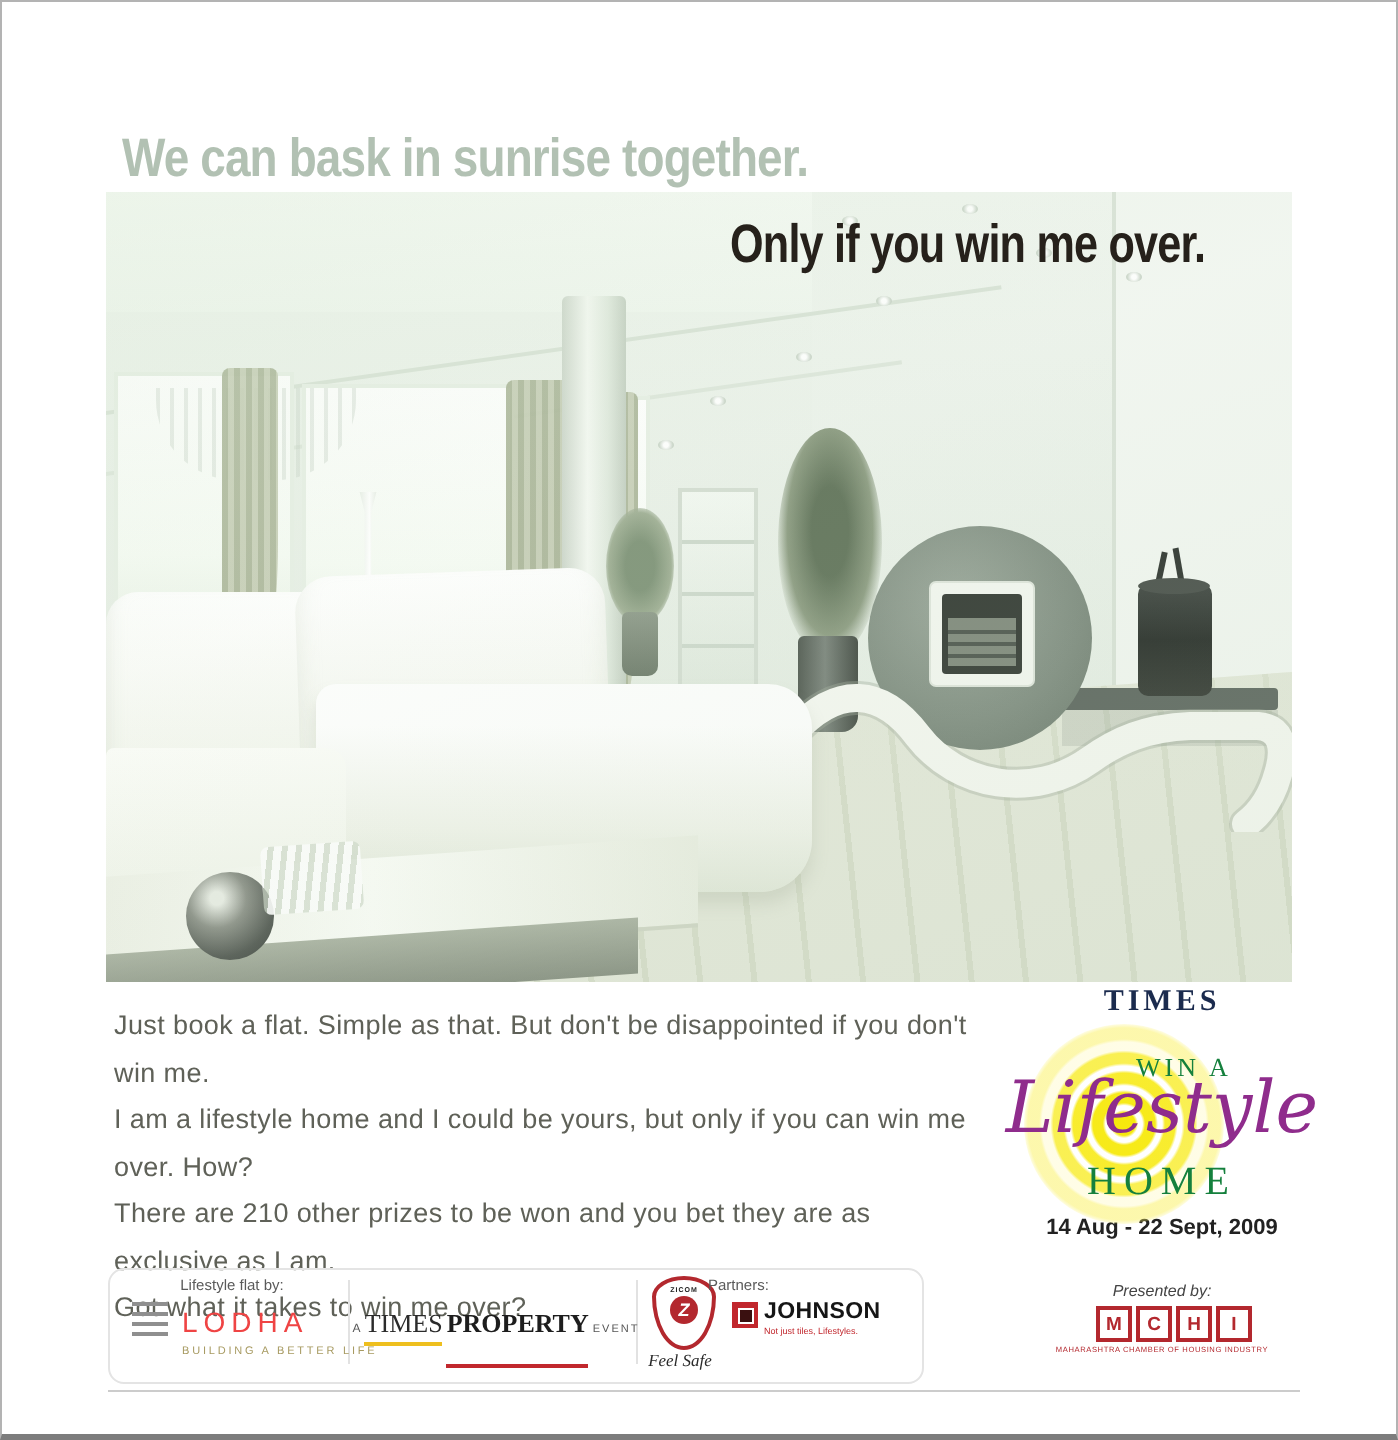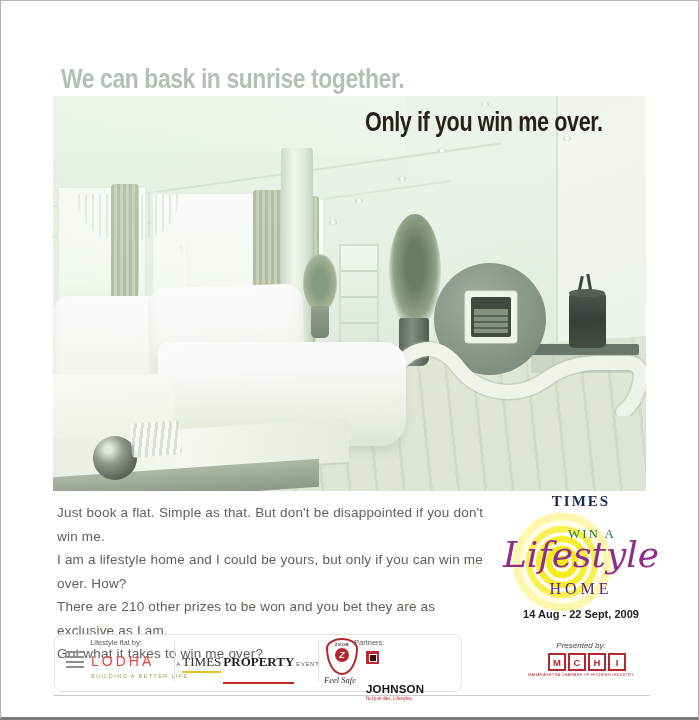--- a/index.html
+++ b/index.html
@@ -58,42 +58,42 @@
   
   .bodycopy{position:absolute;left:56px;top:500px;width:430px;font-size:13.5px;line-height:23.5px;color:#5f6158;letter-spacing:.2px;}
 
   
   .promo{position:absolute;left:497px;top:492px;width:166px;text-align:center;}
   .promo .brand{font-family:"Liberation Serif",serif;font-weight:bold;font-size:15px;letter-spacing:2px;color:#1b2b4e;}
   .sunwrap{position:relative;height:100px;}
   .sun{position:absolute;left:14px;top:2px;width:100px;height:100px;border-radius:50%;background:radial-gradient(circle,rgba(246,232,0,.95) 0 8%,rgba(255,255,255,.9) 10% 13%,rgba(246,232,0,.9) 15% 22%,rgba(255,255,255,.85) 24% 27%,rgba(247,233,10,.85) 29% 36%,rgba(255,255,255,.8) 38% 41%,rgba(248,236,40,.8) 43% 50%,rgba(255,252,220,.7) 52% 58%,rgba(250,240,90,.5) 60% 68%,rgba(255,255,255,0) 72%);}
   .wina{position:absolute;left:70px;top:16px;font-family:"Liberation Serif",serif;font-size:13px;letter-spacing:2px;color:#15803d;}
   .lifestyle{position:absolute;left:0;width:100%;top:24px;font-family:"DejaVu Serif",serif;font-style:italic;font-size:36px;color:#8f2c8c;}
-  .home{position:absolute;left:0;width:100%;top:70px;font-family:"Liberation Serif",serif;font-size:16px;letter-spacing:4px;color:#4c1d95;}
+  .home{position:absolute;left:0;width:100%;top:70px;font-family:"Liberation Serif",serif;font-size:20px;letter-spacing:4px;color:#15803d;}
   .dates{margin-top:-2px;font-size:11px;font-weight:bold;color:#222;}
 
   
   .sponsors{position:absolute;left:53px;top:631px;width:596px;height:60px;}
   .box{position:absolute;left:0;top:2px;width:406px;height:56px;border:1px solid #e4e4e4;border-radius:8px;}
   .vdiv{position:absolute;top:8px;width:1px;height:42px;background:#e2e2e2;}
   .lbl{position:absolute;font-size:7.5px;color:#5a5a5a;}
   .lodha-row{position:absolute;left:12px;top:19px;display:flex;align-items:center;}
   .lodha-lines{width:18px;height:20px;background:repeating-linear-gradient(180deg,#8f8f8f 0 2px,rgba(0,0,0,0) 2px 5px);margin-right:7px;}
   .lodha-name{font-size:14px;font-weight:normal;color:#ef4444;letter-spacing:3px;}
   .lodha-tag{position:absolute;left:37px;top:41px;font-size:5.5px;color:#a79a61;letter-spacing:1.4px;}
   .tp-row{position:absolute;left:124px;top:22px;width:140px;display:flex;align-items:baseline;justify-content:center;gap:2px;}
   .tp-a{font-size:6px;color:#555;}
   .tp-times{font-family:"Liberation Serif",serif;font-size:13px;color:#2b2b2b;border-bottom:2.5px solid #eebf1e;padding-bottom:1px;}
   .tp-prop{font-family:"Liberation Serif",serif;font-size:13px;font-weight:bold;color:#1d1d1d;border-bottom:2.5px solid #c1272d;padding-bottom:12px;}
   .tp-event{font-size:5.5px;color:#555;letter-spacing:1px;}
   .shield{position:absolute;left:272px;top:6px;width:28px;height:33px;background:#fff;border:2px solid #b3282e;border-radius:50% 50% 50% 50% / 28% 28% 72% 72%;display:flex;flex-direction:column;align-items:center;}
   .zname{font-size:3.5px;font-weight:bold;letter-spacing:.5px;color:#222;margin-top:3px;}
   .zcircle{width:14px;height:14px;margin-top:1px;border-radius:50%;background:#b3282e;color:#fff;font-size:9px;font-weight:bold;font-style:italic;display:flex;align-items:center;justify-content:center;}
   .feelsafe{position:absolute;left:260px;top:43px;width:52px;text-align:center;font-family:"Liberation Serif",serif;font-style:italic;font-size:8.5px;color:#2a2a2a;}
-  .johnson{position:absolute;left:312px;top:18px;display:flex;align-items:flex-start;gap:19px;flex-direction:column;}
+  .johnson{position:absolute;left:312px;top:18px;display:flex;align-items:flex-start;gap:3px;}
   .jsq{width:13px;height:13px;background:#c1272d;display:flex;align-items:center;justify-content:center;margin-top:1px;}
   .jsq b{display:block;width:6px;height:6px;border:1.5px solid #fff;background:#3a1010;}
   .jname{font-size:11.5px;font-weight:800;color:#151515;letter-spacing:.2px;line-height:13px;}
   .jtag{font-size:4.5px;color:#c1272d;}
   .mchi-label{position:absolute;left:477px;top:9px;width:100px;text-align:center;font-size:8px;color:#444;font-style:italic;}
   .mchi-row{position:absolute;left:494px;top:21px;display:flex;gap:2px;}
   .mbox{width:14px;height:14px;border:2px solid #b3282e;background:#fff;color:#b3282e;font-size:9.5px;font-weight:800;display:flex;align-items:center;justify-content:center;}
   .mchi-tag{position:absolute;left:467px;top:41px;width:120px;text-align:center;font-size:3.8px;color:#b3282e;letter-spacing:.3px;}
 
   

